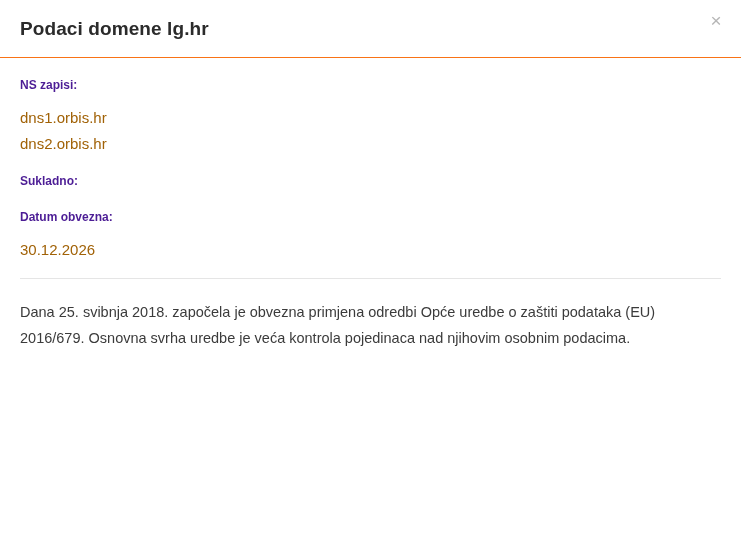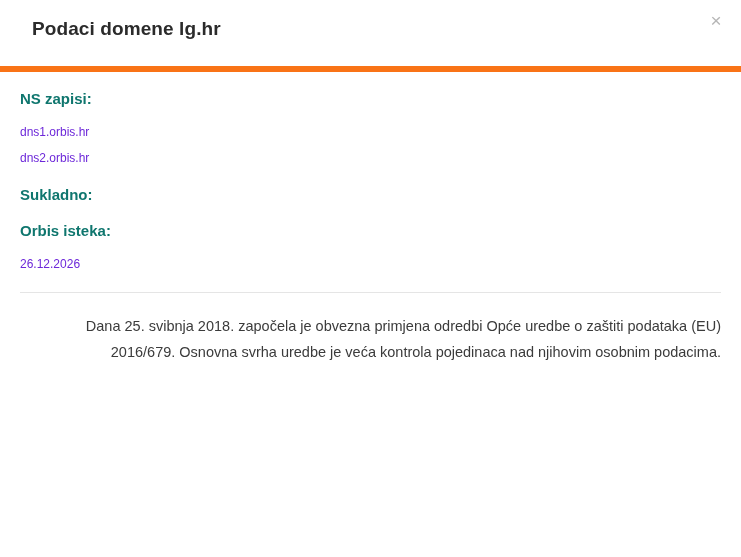--- a/index.html
+++ b/index.html
@@ -16,23 +16,23 @@
   }
   .modal {
     width: 741px;
     height: 557px;
     background: #ffffff;
     box-sizing: border-box;
     position: relative;
   }
   .modal-header {
     position: relative;
-    padding: 14px 20px 16px 32px;
-    border-bottom: 6px solid #f97316;
-    height: 72px;
+    padding: 14px 20px 16px 20px;
+    border-bottom: 1px solid #f97316;
+    height: 58px;
     box-sizing: border-box;
   }
   .modal-title {
     font-size: 19px;
     font-weight: bold;
     color: #2b2b2b;
     letter-spacing: 0.1px;
     margin: 0;
     line-height: 30px;
   }
@@ -49,49 +49,49 @@
     line-height: 22px;
     text-align: center;
     cursor: pointer;
     padding: 0;
     font-family: "Liberation Sans", sans-serif;
   }
   .modal-body {
     padding: 18px 20px 0 20px;
   }
   .field-label {
-    font-size: 15px;
+    font-size: 12px;
     font-weight: bold;
-    color: #0f766e;
+    color: #4c1d95;
     margin: 0 0 14px 0;
     line-height: 18px;
   }
   .field-value {
-    font-size: 12px;
-    color: #6d28d9;
+    font-size: 15px;
+    color: #a16207;
     margin: 0 0 6px 0;
     line-height: 20px;
   }
   .field-block {
     margin-bottom: 18px;
   }
   .field-block .field-value:last-child {
     margin-bottom: 0;
   }
   .divider {
     border: 0;
     border-top: 1px solid #e5e5e5;
     margin: 18px 0 20px 0;
   }
   .notice-paragraph {
     font-size: 14.5px;
     color: #3b3b3b;
     line-height: 26px;
     margin: 0 0 20px 0;
-    text-align: right;
+    text-align: left;
   }
 </style>
 </head>
 <body>
 
 <div class="modal">
 
   <div class="modal-header">
     <h1 class="modal-title">Podaci domene lg.hr</h1>
     <button class="close-button">×</button>
@@ -103,22 +103,22 @@
       <div class="field-label">NS zapisi:</div>
       <div class="field-value">dns1.orbis.hr</div>
       <div class="field-value">dns2.orbis.hr</div>
     </div>
 
     <div class="field-block">
       <div class="field-label">Sukladno:</div>
     </div>
 
     <div class="field-block">
-      <div class="field-label">Orbis isteka:</div>
-      <div class="field-value">26.12.2026</div>
+      <div class="field-label">Datum obvezna:</div>
+      <div class="field-value">30.12.2026</div>
     </div>
 
     <hr class="divider">
 
     <p class="notice-paragraph">Dana 25. svibnja 2018. započela je obvezna primjena odredbi Opće uredbe o zaštiti podataka (EU) 2016/679. Osnovna svrha uredbe je veća kontrola pojedinaca nad njihovim osobnim podacima.</p>
 
   </div>
 </div>
 
 </body></html>

